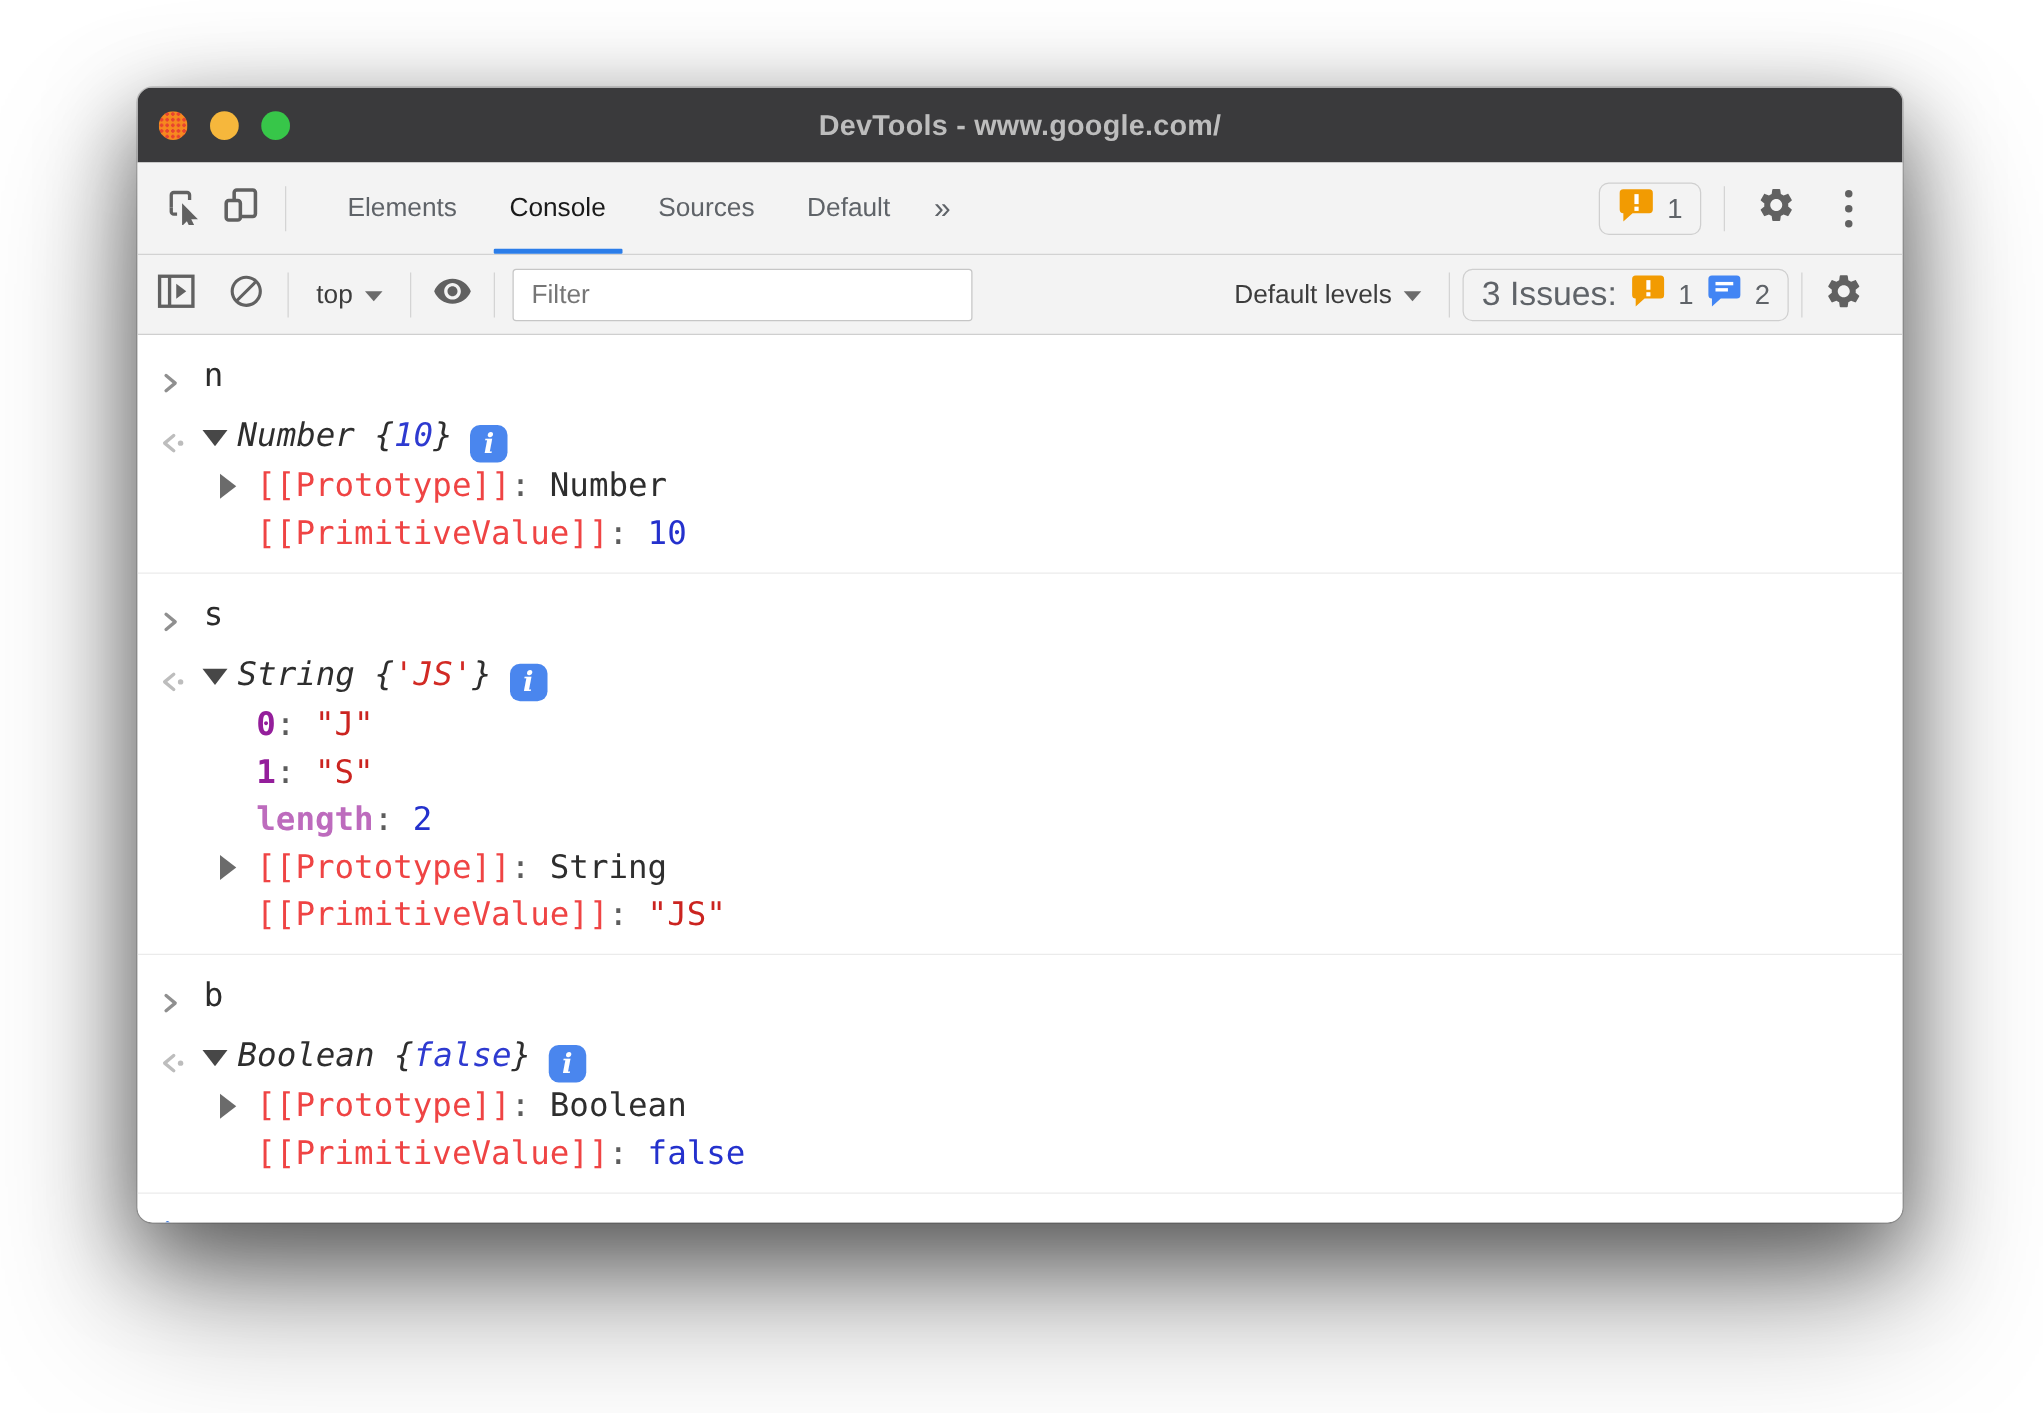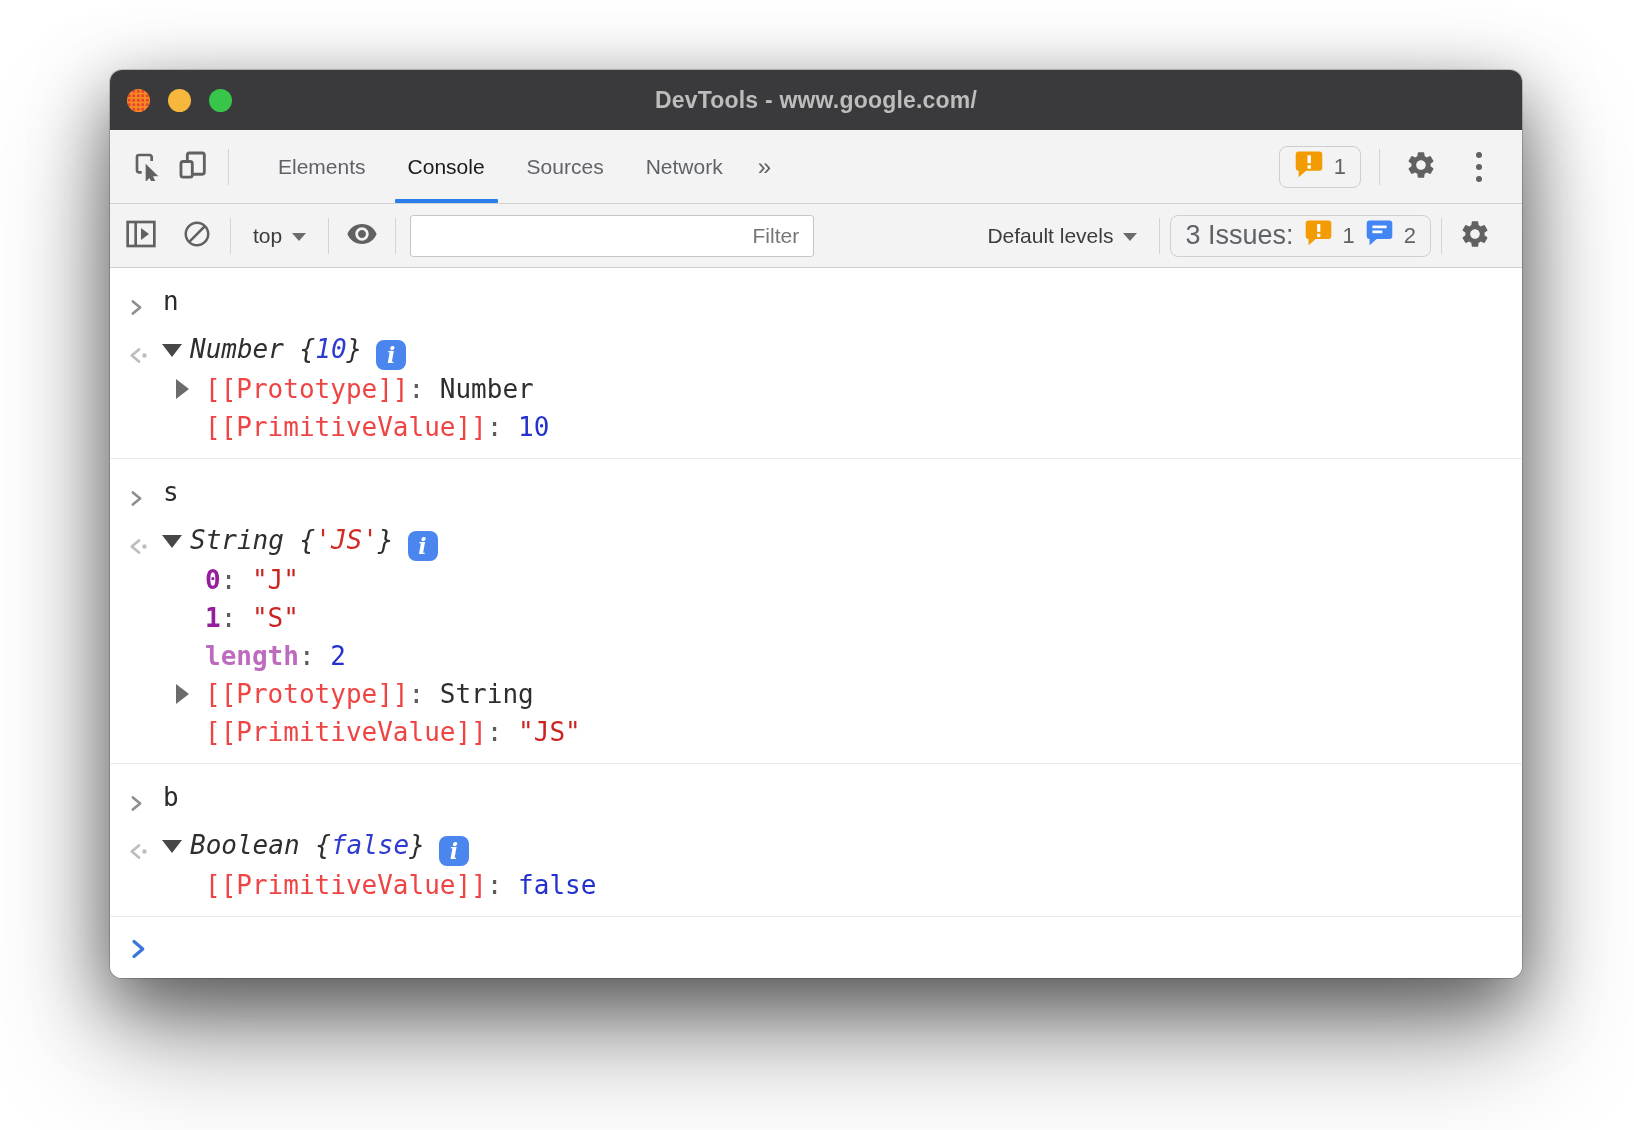--- a/index.html
+++ b/index.html
@@ -36,22 +36,22 @@
   .badge-pill { border:1.5px solid #cfcfcf; border-radius:8px; height:42px; display:flex; align-items:center;
     padding:0 14px; gap:10px; color:#5f6368; font-size:22px; background:#f3f3f3; }
   .dots-icon { display:flex; flex-direction:column; gap:6px; align-items:center; width:30px; }
   .dots-icon i { width:6px; height:6px; border-radius:50%; background:#616161; }
 
   
   .toolbar { height:64px; background:#f3f3f3; border-bottom:1px solid #cfcfcf; flex:none;
     display:flex; align-items:center; padding:0 24px 0 8px; gap:10px; }
   .ctx-select { display:flex; align-items:center; font-size:21px; color:#3c3c3c; padding:0 12px; gap:10px; }
   .caret { width:0; height:0; border-left:7px solid transparent; border-right:7px solid transparent; border-top:8px solid #6b6b6b; margin-top:2px; }
-  .filter-input { width:404px; height:42px; border:1.5px solid #c6c6c6; border-radius:3px; background:#fff;
-    font-size:21px; padding:0 14px; color:#333; outline:none; font-family:"Liberation Sans", sans-serif; margin-left:4px;text-align:right; }
+  .filter-input { width:368px; height:42px; border:1.5px solid #c6c6c6; border-radius:3px; background:#fff;
+    font-size:21px; padding:0 14px; color:#333; outline:none; font-family:"Liberation Sans", sans-serif; margin-left:4px; }
   .filter-input::placeholder { color:#767676; }
   .levels { margin-left:auto; }
   .bubble { flex:none; }
   .count { font-size:22px; color:#5f6368; }
 
   
   .console { flex:1; background:#ffffff; font-family:"DejaVu Sans Mono", monospace; font-size:26px; line-height:38px; overflow:hidden; }
   .entry.result { border-bottom:1px solid #ebebeb; padding:6px 0 12px 0; }
   .entry.command { padding:14px 0 4px 0; }
   .line { position:relative; white-space:pre; }
@@ -110,21 +110,21 @@
           <rect x="3.5" y="9.5" width="8" height="11" rx="1.5" stroke="#616161" stroke-width="2" fill="#f3f3f3"></rect>
         </svg>
       </span>
     </span>
     <span class="vsep" style="margin-left:12px"></span>
 
     <div class="tabs">
       <span class="tab">Elements</span>
       <span class="tab active">Console</span>
       <span class="tab">Sources</span>
-      <span class="tab">Network</span>
+      <span class="tab">Default</span>
       <span class="tab-more">»</span>
     </div>
 
     <div class="tabrow-right">
       <span class="badge-pill">
         <span class="bubble">
           <svg width="30" height="28" viewBox="0 0 20 19">
             <path d="M3 1 h14 a2 2 0 0 1 2 2 v9 a2 2 0 0 1 -2 2 h-9 l-5 4.5 v-4.5 a2 2 0 0 1 -2 -2 v-9 a2 2 0 0 1 2 -2 z" fill="#f29b02"></path>
             <rect x="9" y="3.6" width="2.3" height="5.4" fill="#fff"></rect>
             <rect x="9" y="10.4" width="2.3" height="2.3" fill="#fff"></rect>
@@ -249,20 +249,21 @@
       <div class="entry command">
         <div class="line command-line"><span class="gutter"><svg width="17" height="17" viewBox="0 0 14 14" fill="none">
               <path d="M4 2 l6 5 -6 5" stroke="#8f8f8f" stroke-width="2.2" stroke-linecap="round" stroke-linejoin="round"></path>
             </svg></span><span class="tok-cmd">b</span></div>
       </div>
       <div class="entry result">
         <div class="line preview-line"><span class="gutter"><svg width="22" height="17" viewBox="0 0 18 14" fill="none">
               <path d="M9 2 L3 7 L9 12" stroke="#bdbdbd" stroke-width="2.2" stroke-linecap="round" stroke-linejoin="round"></path>
               <circle cx="13.5" cy="7" r="1.8" fill="#bdbdbd"></circle>
             </svg></span><span class="tri tri-down"></span><span class="tok-obj">Boolean </span><span class="tok-obj">{</span><span class="tok-booli">false</span><span class="tok-obj">}</span><span class="info-badge">i</span></div>
+        <div class="line child-line"><span class="tri tri-right"></span><span class="tok-internal">[[Prototype]]</span><span class="tok-punct">: </span><span class="tok-val">Boolean</span></div>
         <div class="line child-line"><span class="tok-internal">[[PrimitiveValue]]</span><span class="tok-punct">: </span><span class="tok-num">false</span></div>
       </div>
       <div class="prompt-row">
         <span><svg width="18" height="20" viewBox="0 0 14 16" fill="none">
             <path d="M3 2 l7 6 -7 6" stroke="#3a76dc" stroke-width="2.6" stroke-linecap="round" stroke-linejoin="round"></path>
           </svg></span>
       </div>
     </div>
 
 </div>

